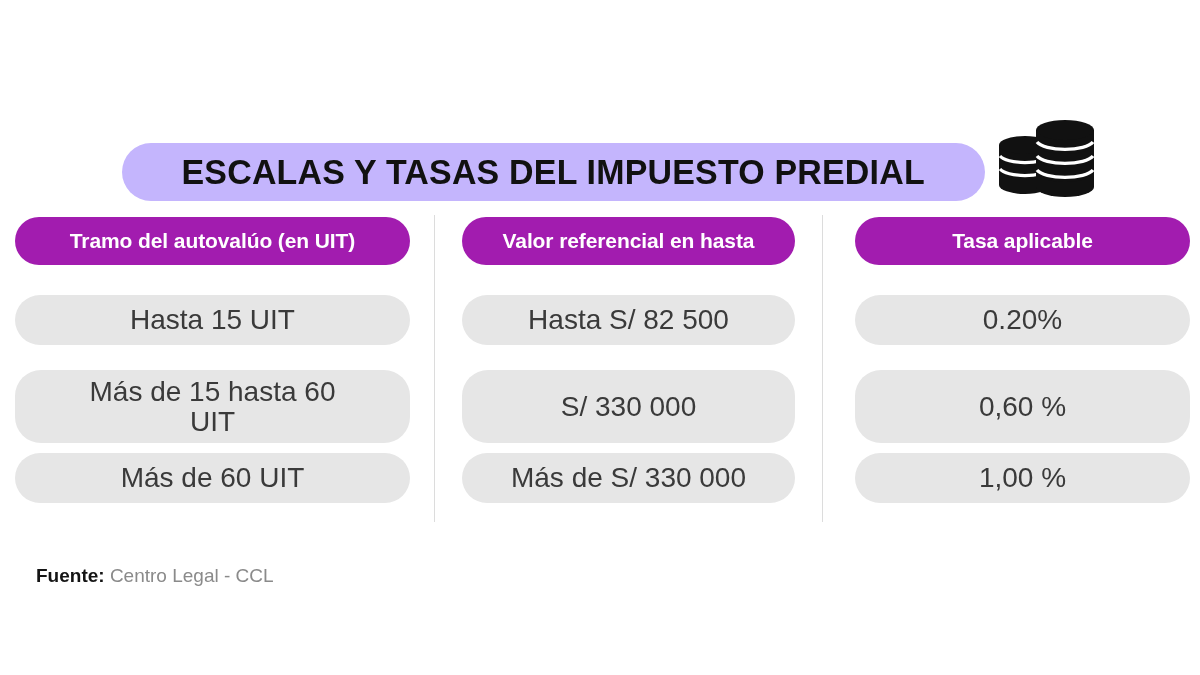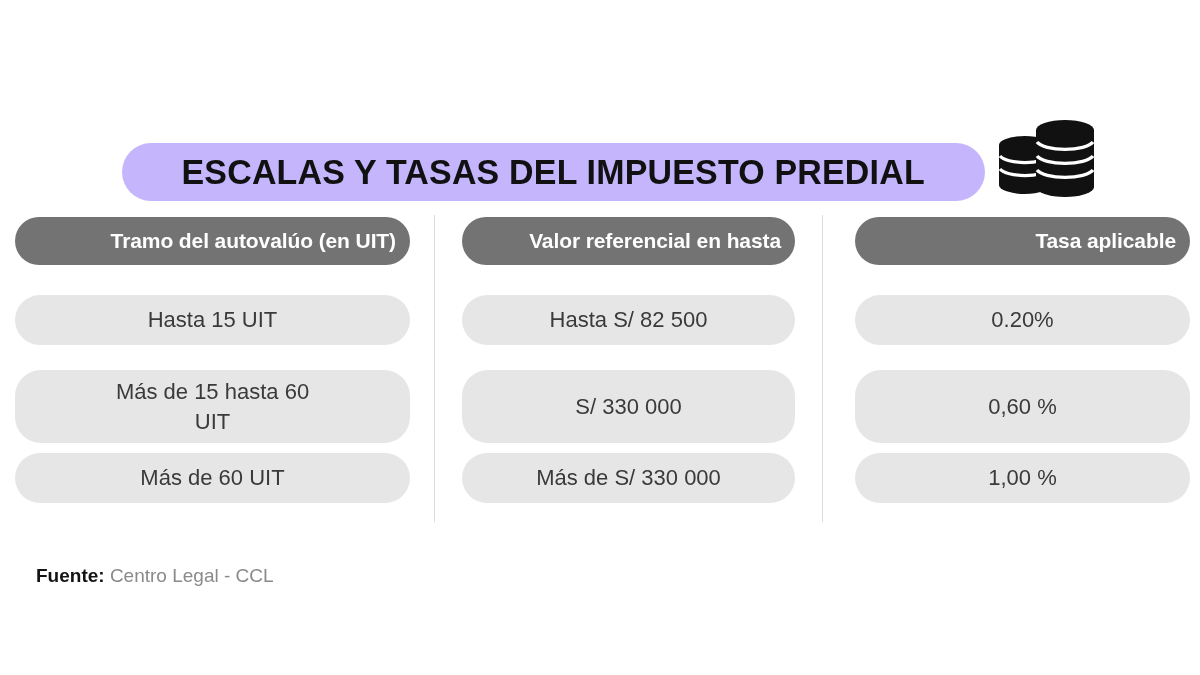--- a/index.html
+++ b/index.html
@@ -81,46 +81,46 @@
   .column {
     position: absolute;
     top: 217px;
   }
   .column.c1 { left: 15px;  width: 395px; }
   .column.c2 { left: 462px; width: 333px; }
   .column.c3 { left: 855px; width: 335px; }
 
   .col-header {
     height: 48px;
-    background: #737373;
+    background: #a21caf;
     border-radius: 24px;
     display: flex;
     align-items: center;
-    justify-content: flex-end;
+    justify-content: center;
     box-sizing: border-box;
     padding: 0 14px;
   }
   .col-header-text {
     color: #ffffff;
     font-weight: bold;
     font-size: 21px;
     letter-spacing: -0.1px;
     white-space: nowrap;
   }
 
   .cell {
     background: #E6E6E6;
     border-radius: 26px;
     display: flex;
     align-items: center;
     justify-content: center;
     box-sizing: border-box;
     padding: 6px 16px;
     color: #3A3A3A;
-    font-size: 22px;
+    font-size: 28px;
     line-height: 30px;
     text-align: center;
   }
   
   .cell.r1 { margin-top: 30px; height: 50px; }
   .cell.r2 { margin-top: 25px; height: 73px; }
   .cell.r3 { margin-top: 10px; height: 50px; }
 
   .cell-text { display: block; }
 

